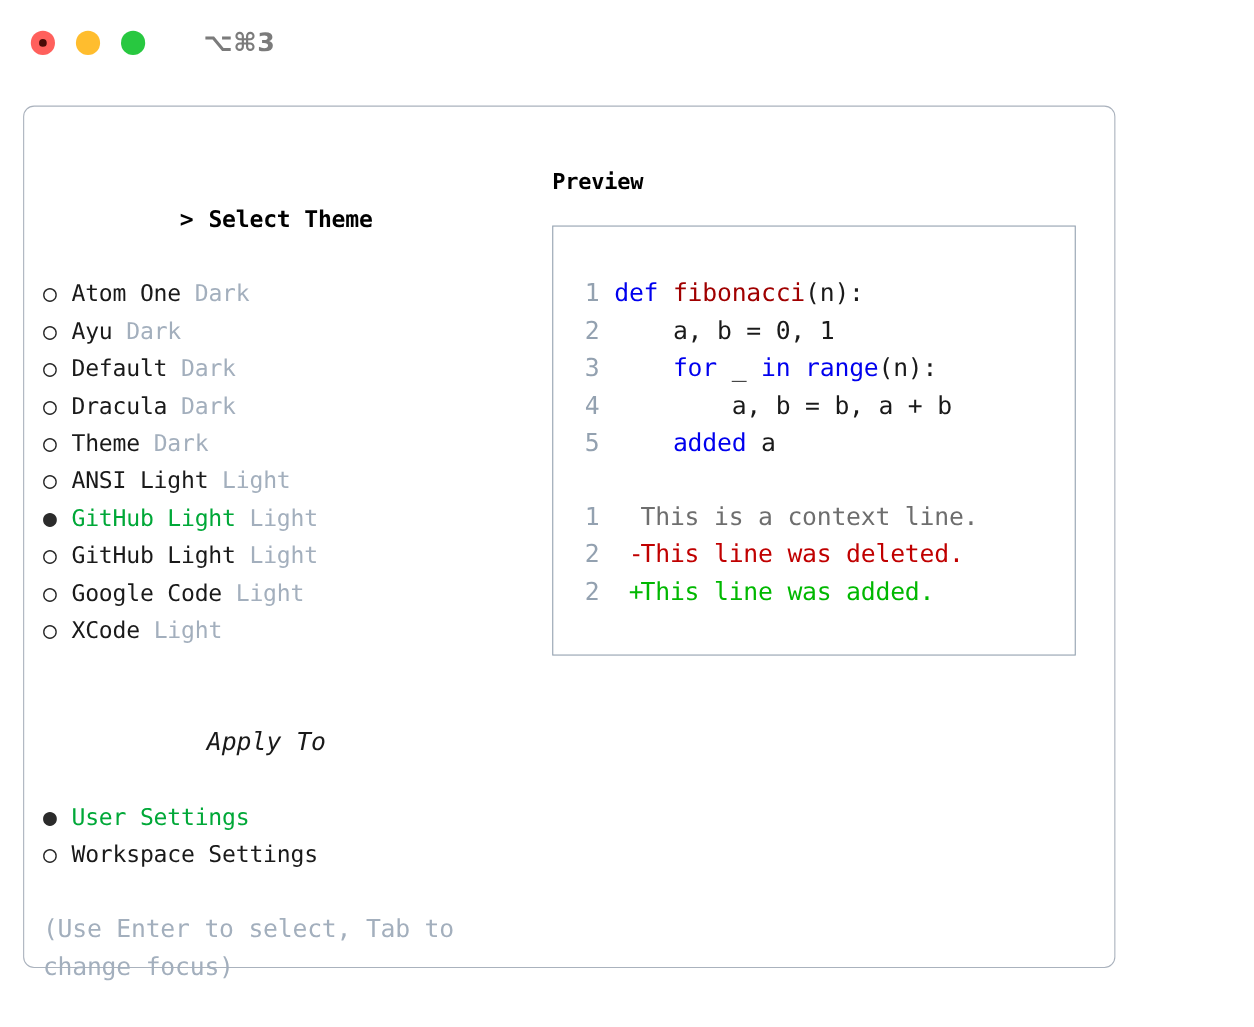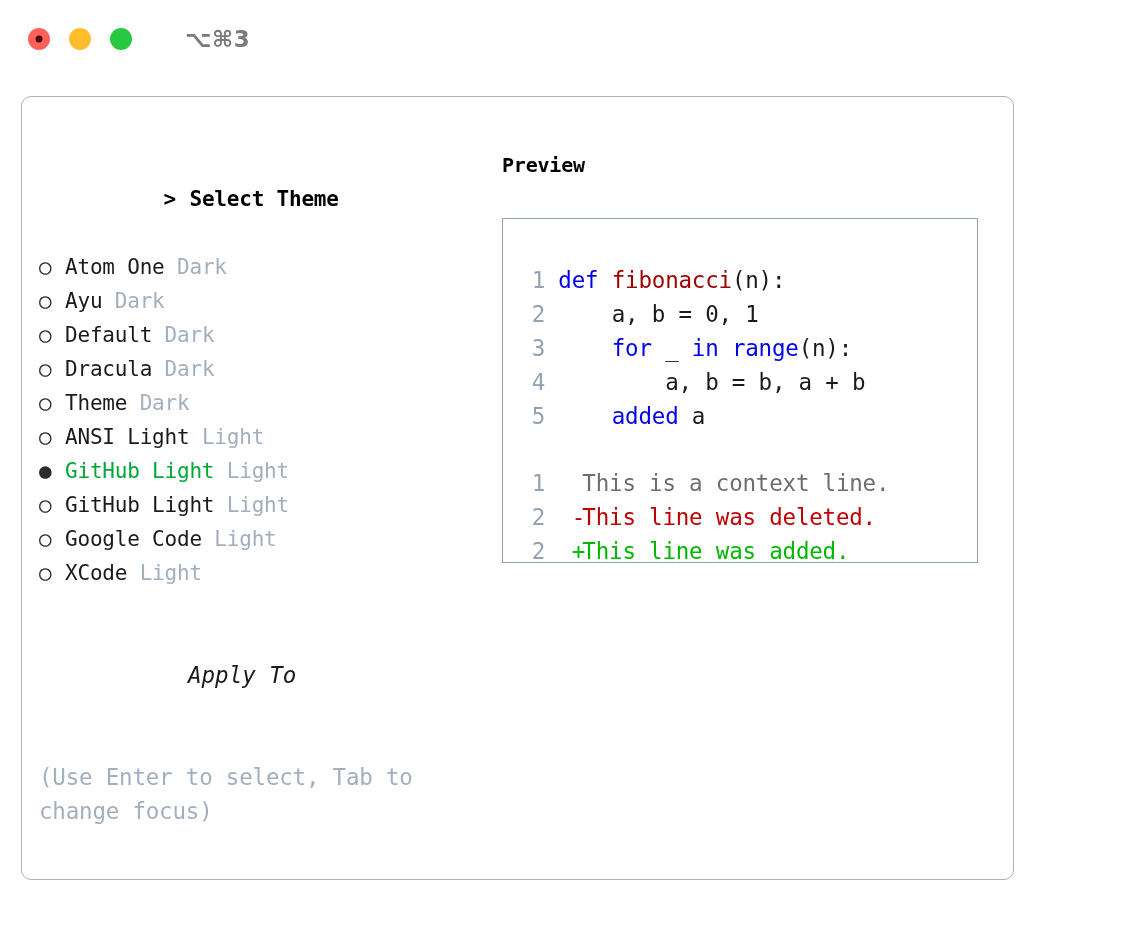--- a/index.html
+++ b/index.html
@@ -141,23 +141,23 @@
     width: 490px;
   }
   .preview-title {
     font-size: 20px;
     line-height: 34px;
     font-weight: 700;
     color: #000000;
     letter-spacing: -0.2px;
   }
   .preview-box {
-    margin-top: 36px;
+    margin-top: 23px;
     width: 476px;
-    height: 345px;
+    height: 391px;
     border: 1.6px solid #93a1b0;
     box-sizing: border-box;
     background: #ffffff;
     position: relative;
   }
   .code-area {
     position: absolute;
     left: 16px;
     top: 44px;
     right: 8px;
@@ -221,20 +221,24 @@
             <div class="list-line item"><span class="marker">○</span><span class="name">Google Code</span><span class="badge"> Light</span></div>
             <div class="list-line item"><span class="marker">○</span><span class="name">XCode</span><span class="badge"> Light</span></div>
           </div>
 
         <div class="spacer"></div>
 
         <div class="section-title">
           <span class="marker"> </span><span>Apply To</span>
         </div>
 
+        <div id="apply-items">
+            <div class="list-line item item-selected"><span class="marker">●</span><span class="name">User Settings</span></div>
+            <div class="list-line item"><span class="marker">○</span><span class="name">Workspace Settings</span></div>
+          </div>
 
         <div class="hint">(Use Enter to select, Tab to change focus)</div>
       </div>
 
       <div class="right-col">
         <div class="preview-title">Preview</div>
 
         <div class="preview-box">
           <div class="code-area">
             <div id="code-lines">

